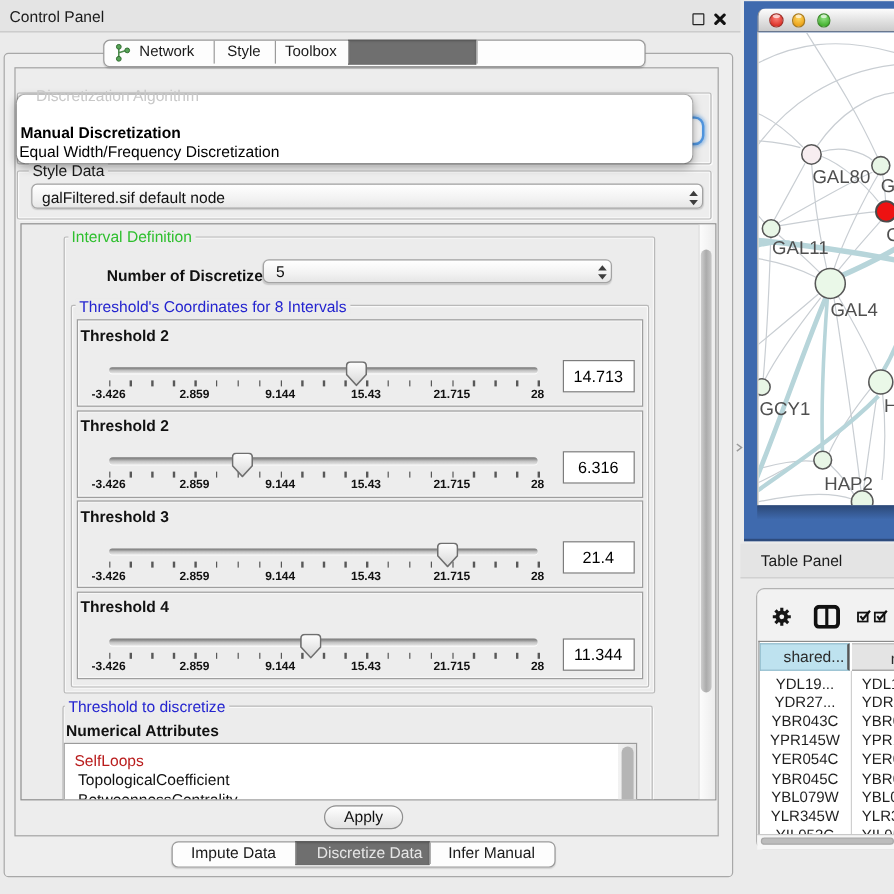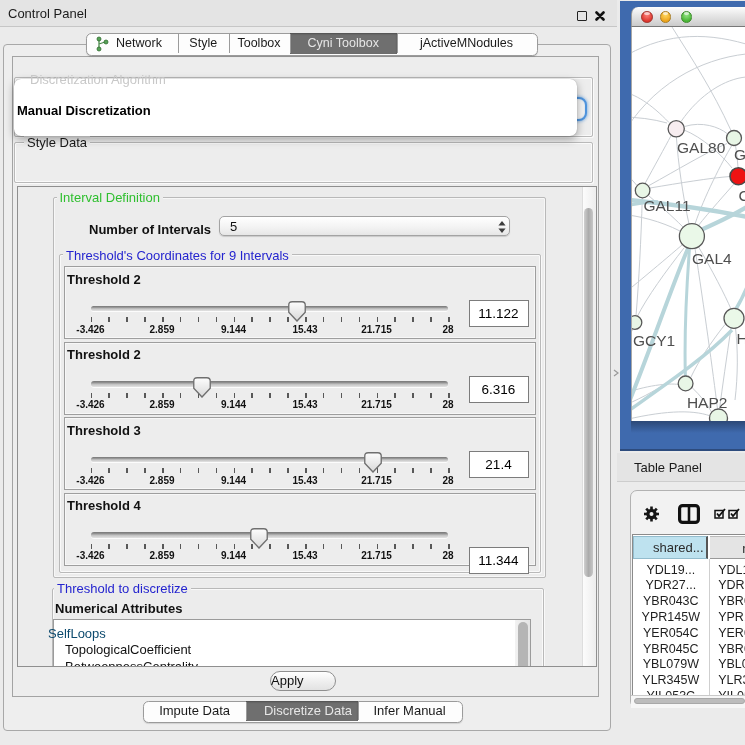--- a/index.html
+++ b/index.html
@@ -23,49 +23,54 @@
 <svg class="abs" style="left:594.5px;top:10.5px;" width="10" height="10" viewBox="0 0 10 10">
 <path d="M1.5 1.5 L8.5 8.5 M8.5 1.5 L1.5 8.5" stroke="#111" stroke-width="2.6" stroke-linecap="round"></path>
     </svg>
 <div class="abs" style="left:3px;top:44px;width:608px;height:687px;background:#eeeeee;border:1px solid #a8a8a8;border-radius:4px;box-sizing:border-box;"></div>
 <div class="abs" style="left:12px;top:56px;width:587px;height:641px;background:#ededed;border:1px solid #a3a3a3;box-sizing:border-box;"></div>
 <div class="abs" style="left:86px;top:33px;width:450px;height:21px;background:#fdfdfd;border:1px solid #9b9b9b;border-radius:5.5px;box-shadow:0 1px 1px rgba(0,0,0,0.12);"></div>
 <div class="abs" style="left:86px;top:33px;width:92px;height:21px;line-height:21px;text-align:center;font-size:12.5px;color:#1a1a1a;padding-left:14px;box-sizing:border-box;">Network</div>
 <div class="abs" style="left:178px;top:33px;width:50.5px;height:21px;line-height:21px;text-align:center;font-size:12.5px;color:#1a1a1a;padding-left:0px;box-sizing:border-box;">Style</div>
 <div class="abs" style="left:228.5px;top:33px;width:61.0px;height:21px;line-height:21px;text-align:center;font-size:12.5px;color:#1a1a1a;padding-left:0px;box-sizing:border-box;">Toolbox</div>
 <div class="abs" style="left:289.5px;top:33px;width:107.5px;height:21px;background:#6f6f6f;box-shadow:inset 0 1px 2px rgba(0,0,0,0.3);"></div>
-<div class="abs" style="left:289.5px;top:33px;width:107.5px;height:21px;line-height:21px;text-align:center;font-size:12.5px;color:#e6e6e6;padding-left:0px;box-sizing:border-box;">Cyni Toolbox</div>
-<div class="abs" style="left:397px;top:33px;width:139px;height:21px;line-height:21px;text-align:center;font-size:12.5px;color:#1a1a1a;padding-left:0px;box-sizing:border-box;">jActiveMNodules</div>
 <div class="abs" style="left:178px;top:34px;width:1px;height:19px;background:#9b9b9b;"></div>
 <div class="abs" style="left:228.5px;top:34px;width:1px;height:19px;background:#9b9b9b;"></div>
 <div class="abs" style="left:289.5px;top:34px;width:1px;height:19px;background:#9b9b9b;"></div>
 <div class="abs" style="left:397px;top:34px;width:1px;height:19px;background:#9b9b9b;"></div>
 <svg class="abs" style="left:96px;top:36px;" width="13" height="16" viewBox="0 0 13 16">
 <path d="M3 4 L3 12 M3 8 L9 6" stroke="#4c8a4c" stroke-width="1.3" fill="none"></path>
 <circle cx="3" cy="3" r="2" fill="#56a356" stroke="#2e6b2e" stroke-width="0.8"></circle>
 <circle cx="3" cy="13" r="2" fill="#56a356" stroke="#2e6b2e" stroke-width="0.8"></circle>
 <circle cx="10" cy="6" r="2" fill="#56a356" stroke="#2e6b2e" stroke-width="0.8"></circle>
 </svg>
 <div class="abs" style="left:14px;top:77px;width:577px;height:58px;border:1px solid #b9b9b9;box-shadow:inset 0 0 0 1px rgba(255,255,255,0.7), 1px 1px 0 rgba(255,255,255,0.7);border-radius:2px;"></div>
 <div class="abs" style="left:556px;top:97px;width:31px;height:24px;border:2.5px solid #4f94dd;border-radius:8px;background:#f4f4f4;box-sizing:border-box;box-shadow:0 0 3px 1px rgba(80,150,220,0.55), inset 0 0 2px rgba(80,150,220,0.4);"></div>
 <div class="abs" style="left:14px;top:142px;width:577px;height:39px;border:1px solid #b9b9b9;box-shadow:inset 0 0 0 1px rgba(255,255,255,0.7), 1px 1px 0 rgba(255,255,255,0.7);border-radius:2px;"></div>
 <div class="abs" style="left:24px;top:136px;font-size:13px;color:#1a1a1a;background:#ededed;padding:0 3px;line-height:13px;">Style Data</div>
+<div class="abs combo" style="left:26px;top:153px;width:560px;height:21px;">
+<span class="abs" style="left:8px;top:0;height:21px;line-height:21px;font-size:13px;color:#111;">galFiltered.sif default node</span>
+<svg class="abs" style="left:546px;top:3.5px;" width="10" height="14" viewBox="0 0 10 14">
+        <path d="M5 1 L8.6 5.4 L1.4 5.4 Z" fill="#3d3d3d"></path>
+        <path d="M5 13 L8.6 8.6 L1.4 8.6 Z" fill="#3d3d3d"></path>
+      </svg>
+</div>
 <div class="abs" style="left:17px;top:186px;width:580px;height:481px;background:#ececec;border:1px solid #8f8f8f;box-sizing:border-box;overflow:hidden;" id="scrollp">
 <div class="abs" style="left:34.5px;top:10px;width:491px;height:379px;border:1px solid #b9b9b9;box-shadow:inset 0 0 0 1px rgba(255,255,255,0.7), 1px 1px 0 rgba(255,255,255,0.7);border-radius:2px;box-shadow:inset 0 0 0 1px rgba(255,255,255,0.6);"></div>
 <div class="abs" style="left:38.5px;top:4px;font-size:13px;color:#2ebf2e;background:#ececec;padding:0 3px;line-height:13px;">Interval Definition</div>
-<div class="abs" style="left:71px;top:35px;font-size:13px;font-weight:bold;color:#111;">Number of Intervals</div>
+<div class="abs" style="left:71px;top:35px;font-size:13px;font-weight:bold;color:#111;">Number of Discretize</div>
 <div class="abs combo" style="left:201px;top:29px;width:291px;height:20px;">
 <span class="abs" style="left:10px;top:0;height:20px;line-height:20px;font-size:13px;color:#111;">5</span>
 <svg class="abs" style="left:277px;top:3.0px;" width="10" height="14" viewBox="0 0 10 14">
           <path d="M5 1 L8.6 5.4 L1.4 5.4 Z" fill="#3d3d3d"></path>
           <path d="M5 13 L8.6 8.6 L1.4 8.6 Z" fill="#3d3d3d"></path>
         </svg>
 </div>
 <div class="abs" style="left:41px;top:66.5px;width:480px;height:317px;border:1px solid #b9b9b9;box-shadow:inset 0 0 0 1px rgba(255,255,255,0.7), 1px 1px 0 rgba(255,255,255,0.7);border-radius:2px;"></div>
-<div class="abs" style="left:45px;top:61.5px;font-size:13px;color:#2424cf;background:#ececec;padding:0 3px;line-height:13px;">Threshold's Coordinates for 9 Intervals</div>
+<div class="abs" style="left:45px;top:61.5px;font-size:13px;color:#2424cf;background:#ececec;padding:0 3px;line-height:13px;">Threshold's Coordinates for 8 Intervals</div>
 <div class="abs" style="left:46px;top:79px;width:470px;height:71px;background:#ededed;border:1px solid #9e9e9e;box-shadow:inset 0 0 0 1px rgba(255,255,255,0.55);"></div>
 <div class="abs" style="left:49px;top:84.5px;font-size:13px;font-weight:bold;color:#111;">Threshold 2</div>
 <div class="abs" style="left:72.5px;top:118.5px;width:357.5px;height:5.5px;border-radius:3px;background:linear-gradient(#777 0,#8f8f8f 25%,#c2c2c2 55%,#e4e4e4);box-shadow:0 1px 0 rgba(255,255,255,0.8);"></div>
 <div class="abs" style="left:72.5px;top:130px;width:1.5px;height:5px;background:#585858;"></div>
 <div class="abs" style="left:90.38px;top:130px;width:1.5px;height:5px;background:#585858;"></div>
 <div class="abs" style="left:108.25px;top:130px;width:1.5px;height:5px;background:#585858;"></div>
 <div class="abs" style="left:126.12px;top:130px;width:1.5px;height:5px;background:#585858;"></div>
 <div class="abs" style="left:144px;top:130px;width:1.5px;height:5px;background:#585858;"></div>
 <div class="abs" style="left:161.88px;top:130px;width:1.5px;height:5px;background:#585858;"></div>
 <div class="abs" style="left:179.75px;top:130px;width:1.5px;height:5px;background:#585858;"></div>
@@ -85,21 +90,21 @@
 <div class="abs" style="left:430px;top:130px;width:1.5px;height:5px;background:#585858;"></div>
 <div class="abs" style="left:42.5px;top:136.5px;width:60px;text-align:center;font-size:10px;font-weight:bold;color:#111;">-3.426</div>
 <div class="abs" style="left:114px;top:136.5px;width:60px;text-align:center;font-size:10px;font-weight:bold;color:#111;">2.859</div>
 <div class="abs" style="left:185.5px;top:136.5px;width:60px;text-align:center;font-size:10px;font-weight:bold;color:#111;">9.144</div>
 <div class="abs" style="left:257px;top:136.5px;width:60px;text-align:center;font-size:10px;font-weight:bold;color:#111;">15.43</div>
 <div class="abs" style="left:328.5px;top:136.5px;width:60px;text-align:center;font-size:10px;font-weight:bold;color:#111;">21.715</div>
 <div class="abs" style="left:400px;top:136.5px;width:60px;text-align:center;font-size:10px;font-weight:bold;color:#111;">28</div>
 <svg class="abs" style="left:270.15px;top:114px;" width="18" height="21" viewBox="0 0 17.4 20.4">
 <path d="M4 0.7 L13.4 0.7 Q16.7 0.7 16.7 4 L16.7 10.8 L8.7 19.5 L0.7 10.8 L0.7 4 Q0.7 0.7 4 0.7 Z" fill="url(#thumbg)" stroke="#6f6f6f" stroke-width="1.3"></path>
       </svg>
-<div class="abs" style="left:450.5px;top:113px;width:60px;height:27px;background:#fff;border:1px solid #7c7c7c;box-sizing:border-box;text-align:center;line-height:25px;font-size:13.5px;color:#000;">11.122</div>
+<div class="abs" style="left:450.5px;top:113px;width:60px;height:27px;background:#fff;border:1px solid #7c7c7c;box-sizing:border-box;text-align:center;line-height:25px;font-size:13.5px;color:#000;">14.713</div>
 <div class="abs" style="left:46px;top:154.5px;width:470px;height:71px;background:#ededed;border:1px solid #9e9e9e;box-shadow:inset 0 0 0 1px rgba(255,255,255,0.55);"></div>
 <div class="abs" style="left:49px;top:160px;font-size:13px;font-weight:bold;color:#111;">Threshold 2</div>
 <div class="abs" style="left:72.5px;top:194px;width:357.5px;height:5.5px;border-radius:3px;background:linear-gradient(#777 0,#8f8f8f 25%,#c2c2c2 55%,#e4e4e4);box-shadow:0 1px 0 rgba(255,255,255,0.8);"></div>
 <div class="abs" style="left:72.5px;top:205.5px;width:1.5px;height:5px;background:#585858;"></div>
 <div class="abs" style="left:90.38px;top:205.5px;width:1.5px;height:5px;background:#585858;"></div>
 <div class="abs" style="left:108.25px;top:205.5px;width:1.5px;height:5px;background:#585858;"></div>
 <div class="abs" style="left:126.12px;top:205.5px;width:1.5px;height:5px;background:#585858;"></div>
 <div class="abs" style="left:144px;top:205.5px;width:1.5px;height:5px;background:#585858;"></div>
 <div class="abs" style="left:161.88px;top:205.5px;width:1.5px;height:5px;background:#585858;"></div>
 <div class="abs" style="left:179.75px;top:205.5px;width:1.5px;height:5px;background:#585858;"></div>
@@ -187,44 +192,45 @@
 <div class="abs" style="left:430px;top:356.5px;width:1.5px;height:5px;background:#585858;"></div>
 <div class="abs" style="left:42.5px;top:363px;width:60px;text-align:center;font-size:10px;font-weight:bold;color:#111;">-3.426</div>
 <div class="abs" style="left:114px;top:363px;width:60px;text-align:center;font-size:10px;font-weight:bold;color:#111;">2.859</div>
 <div class="abs" style="left:185.5px;top:363px;width:60px;text-align:center;font-size:10px;font-weight:bold;color:#111;">9.144</div>
 <div class="abs" style="left:257px;top:363px;width:60px;text-align:center;font-size:10px;font-weight:bold;color:#111;">15.43</div>
 <div class="abs" style="left:328.5px;top:363px;width:60px;text-align:center;font-size:10px;font-weight:bold;color:#111;">21.715</div>
 <div class="abs" style="left:400px;top:363px;width:60px;text-align:center;font-size:10px;font-weight:bold;color:#111;">28</div>
 <svg class="abs" style="left:231.82px;top:340.5px;" width="18" height="21" viewBox="0 0 17.4 20.4">
 <path d="M4 0.7 L13.4 0.7 Q16.7 0.7 16.7 4 L16.7 10.8 L8.7 19.5 L0.7 10.8 L0.7 4 Q0.7 0.7 4 0.7 Z" fill="url(#thumbg)" stroke="#6f6f6f" stroke-width="1.3"></path>
       </svg>
-<div class="abs" style="left:450.5px;top:360px;width:60px;height:27px;background:#fff;border:1px solid #7c7c7c;box-sizing:border-box;text-align:center;line-height:25px;font-size:13.5px;color:#000;">11.344</div>
+<div class="abs" style="left:450.5px;top:345px;width:60px;height:27px;background:#fff;border:1px solid #7c7c7c;box-sizing:border-box;text-align:center;line-height:25px;font-size:13.5px;color:#000;">11.344</div>
 <div class="abs" style="left:33.5px;top:401px;width:490px;height:110px;border:1px solid #b9b9b9;box-shadow:inset 0 0 0 1px rgba(255,255,255,0.7), 1px 1px 0 rgba(255,255,255,0.7);border-radius:2px;"></div>
 <div class="abs" style="left:36px;top:395px;font-size:13px;color:#2424cf;background:#ececec;padding:0 3px;line-height:13px;">Threshold to discretize</div>
 <div class="abs" style="left:37px;top:414px;font-size:13px;font-weight:bold;color:#111;">Numerical Attributes</div>
 <div class="abs" style="left:35px;top:432px;width:478px;height:80px;background:#fff;border:1px solid #9b9b9b;box-sizing:border-box;"></div>
-<div class="abs" style="left:30px;top:438.7px;font-size:13px;color:#0c4a6e;">SelfLoops</div>
+<div class="abs" style="left:44px;top:438.7px;font-size:13px;color:#b91c1c;">SelfLoops</div>
 <div class="abs" style="left:47px;top:455.4px;font-size:13px;color:#111;">TopologicalCoefficient</div>
 <div class="abs" style="left:47px;top:472.0px;font-size:13px;color:#111;">BetweennessCentrality</div>
 <div class="abs" style="left:497px;top:433px;width:15px;height:78px;background:linear-gradient(90deg,#f2f2f2,#e4e4e4);"></div>
 <div class="abs" style="left:499.5px;top:435px;width:10px;height:57px;background:#b5b5b5;border-radius:5px;"></div>
 <div class="abs" style="left:563.5px;top:0;width:16px;height:481px;background:linear-gradient(90deg,#fcfcfc,#e9e9e9);border-left:1px solid #dedede;"></div>
 <div class="abs" style="left:565.5px;top:21px;width:9.5px;height:369px;background:linear-gradient(90deg,#cfcfcf,#ababab 50%,#c6c6c6);border-radius:6.5px;"></div>
 </div>
-<div class="abs" style="left:270px;top:671px;width:66px;height:20px;background:linear-gradient(#ffffff,#eeeeee 55%,#e2e2e2);border:1px solid #8f8f8f;border-radius:10px;box-sizing:border-box;text-align:left;line-height:18px;font-size:13px;color:#111;">Apply</div>
+<div class="abs" style="left:270px;top:671px;width:66px;height:20px;background:linear-gradient(#ffffff,#eeeeee 55%,#e2e2e2);border:1px solid #8f8f8f;border-radius:10px;box-sizing:border-box;text-align:center;line-height:18px;font-size:13px;color:#111;">Apply</div>
 <div class="abs" style="left:143.2px;top:701px;width:318px;height:20px;background:#fdfdfd;border:1px solid #9b9b9b;border-radius:5.5px;box-shadow:0 1px 1px rgba(0,0,0,0.12);"></div>
 <div class="abs" style="left:143.2px;top:701px;width:102.80000000000001px;height:20px;line-height:20px;text-align:center;font-size:13px;color:#1a1a1a;padding-left:0px;box-sizing:border-box;">Impute Data</div>
 <div class="abs" style="left:246px;top:701px;width:112px;height:20px;background:#6f6f6f;box-shadow:inset 0 1px 2px rgba(0,0,0,0.3);"></div>
 <div class="abs" style="left:246px;top:701px;width:112px;height:20px;line-height:20px;text-align:center;font-size:13px;color:#e6e6e6;padding-left:12px;box-sizing:border-box;">Discretize Data</div>
 <div class="abs" style="left:358px;top:701px;width:103.19999999999999px;height:20px;line-height:20px;text-align:center;font-size:13px;color:#1a1a1a;padding-left:0px;box-sizing:border-box;">Infer Manual</div>
 <div class="abs" style="left:246px;top:702px;width:1px;height:18px;background:#9b9b9b;"></div>
 <div class="abs" style="left:358px;top:702px;width:1px;height:18px;background:#9b9b9b;"></div>
 <div class="abs" style="left:14px;top:79px;width:563px;height:56.5px;background:#fff;border-radius:7px;box-shadow:0 3px 8px rgba(0,0,0,0.35), 0 0 1px rgba(0,0,0,0.3);"></div>
 <div class="abs" style="left:30px;top:72px;font-size:13px;color:#c8c8c8;">Discretization Algorithm</div>
 <div class="abs" style="left:17px;top:103px;font-size:13px;font-weight:bold;color:#000;">Manual Discretization</div>
+<div class="abs" style="left:16px;top:118.5px;font-size:13px;color:#000;">Equal Width/Frequency Discretization</div>
 <svg class="abs" style="left:612.5px;top:369px;" width="6" height="8" viewBox="0 0 6 8">
       <path d="M1 7 L5 4 L1 1" fill="none" stroke="#9a9a9a" stroke-width="1.2"></path>
     </svg>
 <div class="abs" style="left:620px;top:1px;width:125px;height:450px;background:#3f6aae;border-bottom:2px solid #2d4b7d;box-sizing:border-box;"></div>
 <div class="abs" style="left:631px;top:7px;width:114px;height:20px;background:linear-gradient(#fdfdfd,#e6e6e6 45%,#cbcbcb);border-radius:7px 0 0 0;border-bottom:1px solid #787878;border-left:1px solid #9a9a9a;box-sizing:border-box;"></div>
 <div class="abs" style="left:641.3000000000001px;top:11px;width:11.8px;height:11.8px;border-radius:50%;background:radial-gradient(circle at 50% 32%, #fb8078, #dd352c 72%);border:1px solid #9f2f28;box-sizing:border-box;"></div>
 <div class="abs" style="left:644.4000000000001px;top:12.2px;width:5.6px;height:3px;border-radius:50%;background:rgba(255,255,255,0.65);"></div>
 <div class="abs" style="left:659.6px;top:11px;width:11.8px;height:11.8px;border-radius:50%;background:radial-gradient(circle at 50% 32%, #fdd75f, #eda41c 72%);border:1px solid #a87c20;box-sizing:border-box;"></div>
 <div class="abs" style="left:662.7px;top:12.2px;width:5.6px;height:3px;border-radius:50%;background:rgba(255,255,255,0.65);"></div>
 <div class="abs" style="left:680.5px;top:11px;width:11.8px;height:11.8px;border-radius:50%;background:radial-gradient(circle at 50% 32%, #93e284, #49b534 72%);border:1px solid #3c8a2b;box-sizing:border-box;"></div>

